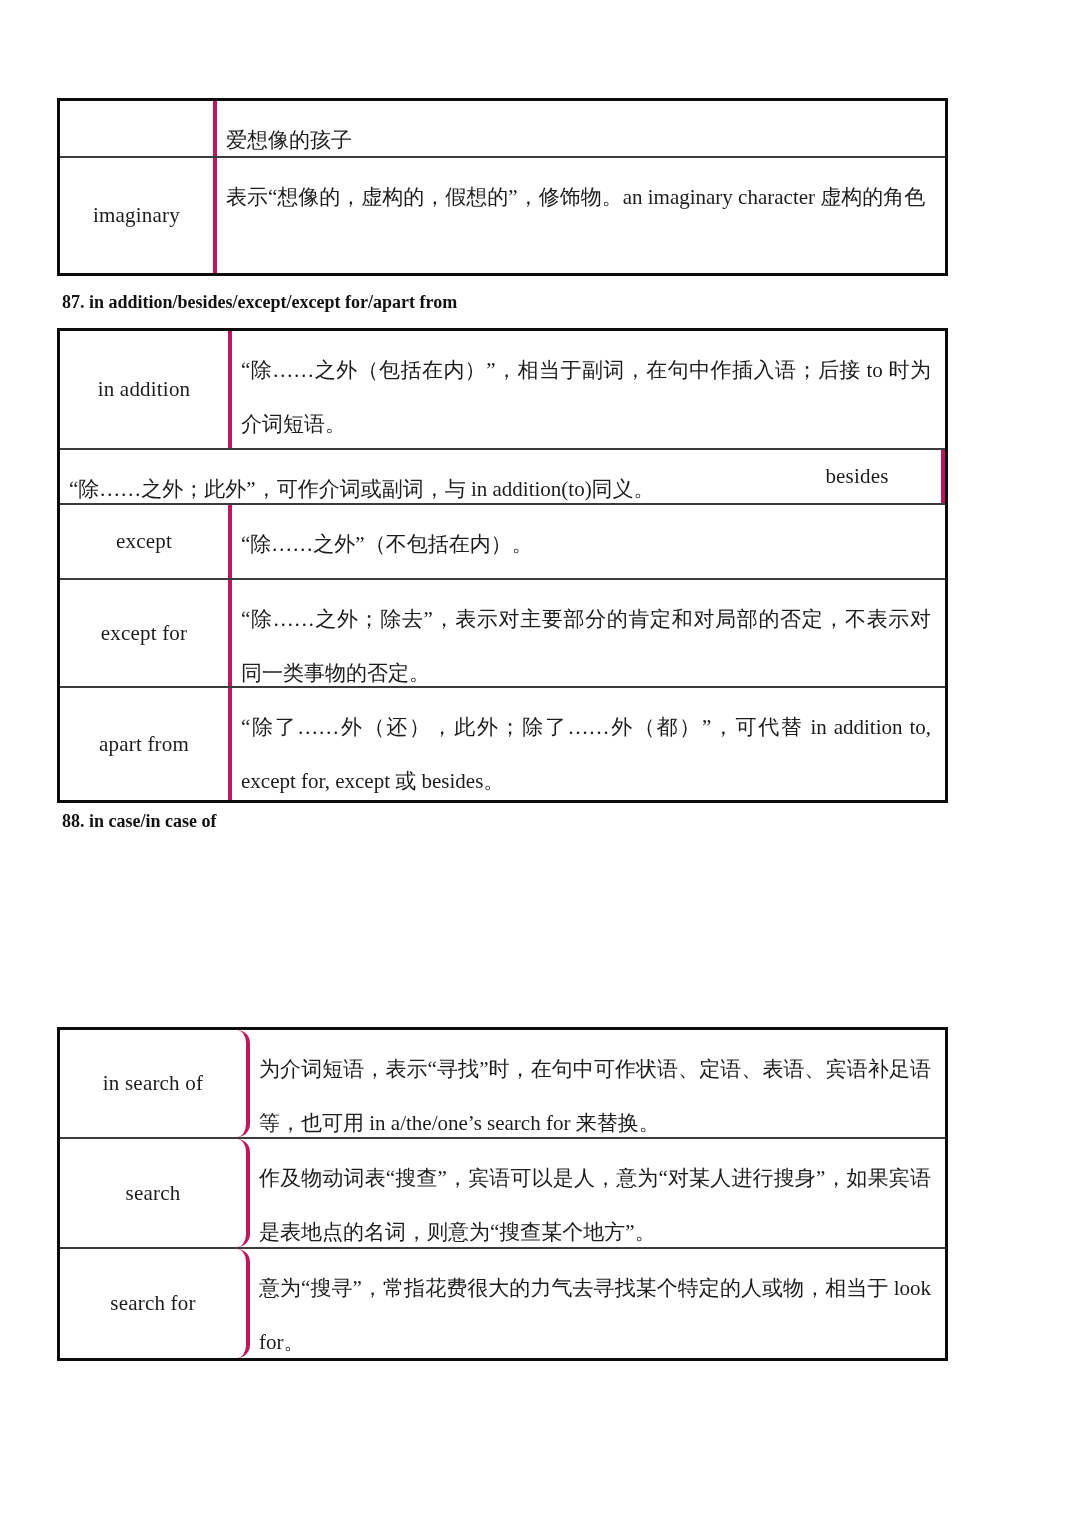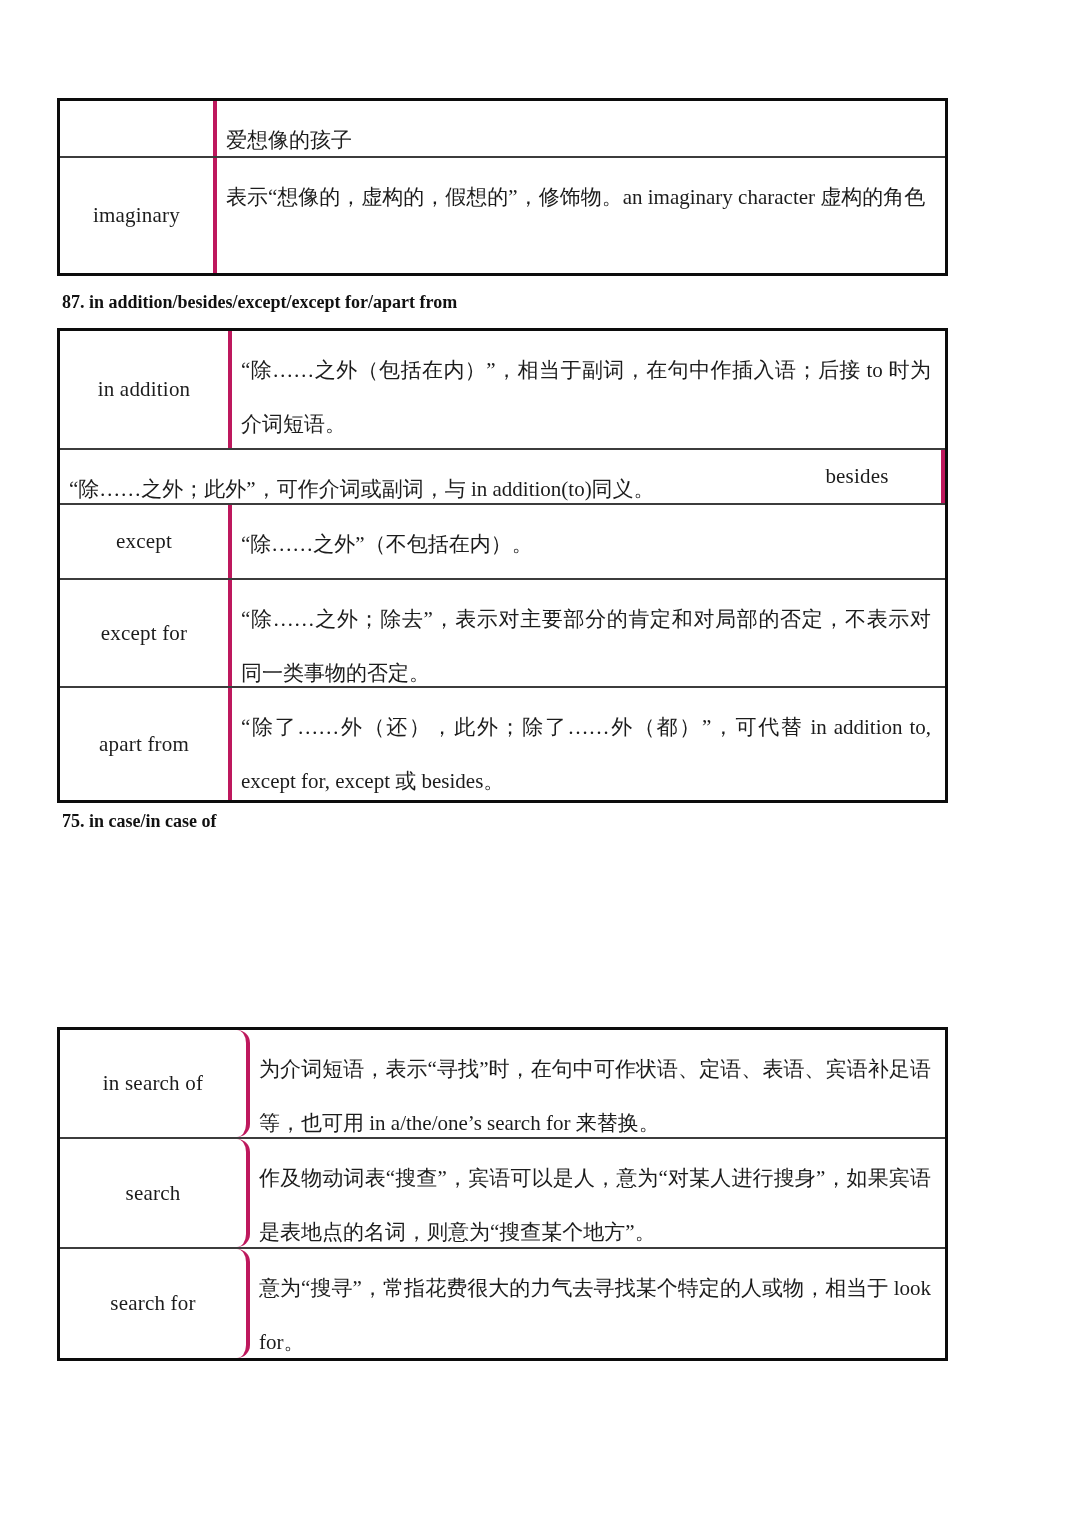--- a/index.html
+++ b/index.html
@@ -125,21 +125,21 @@
     <div class="row" style="height:114px">
       <div class="cell term">
         <span>apart from</span>
       </div>
       <div class="cell def">
         <span>“除了……外（还），此外；除了……外（都）”，可代替 in addition to, except for, except 或 besides。</span>
       </div>
     </div>
   </section>
 
-  <h2 class="hd" style="top:807px">75. in case/in case of</h2>
+  <h2 class="hd" style="top:807px">88. in case/in case of</h2>
 
 
 
   <section class="tbl t89" style="top:1027px">
     <div class="row" style="height:107px">
       <div class="cell term">
         <span>in search of</span>
       </div>
       <div class="cell def">
         <span>为介词短语，表示“寻找”时，在句中可作状语、定语、表语、宾语补足语等，也可用 in a/the/one’s search for 来替换。</span>

